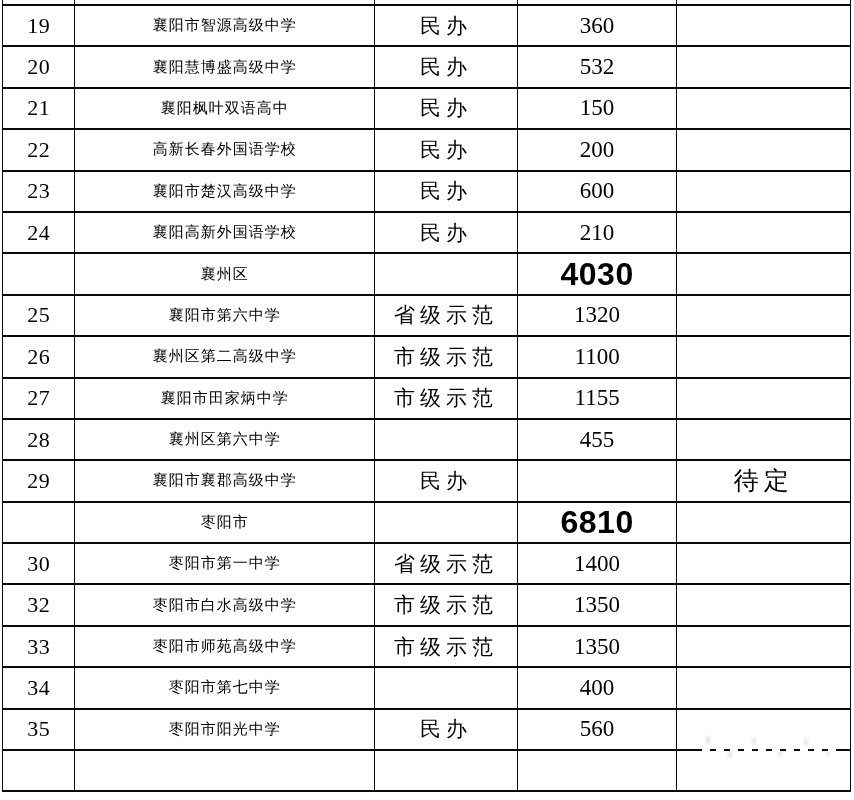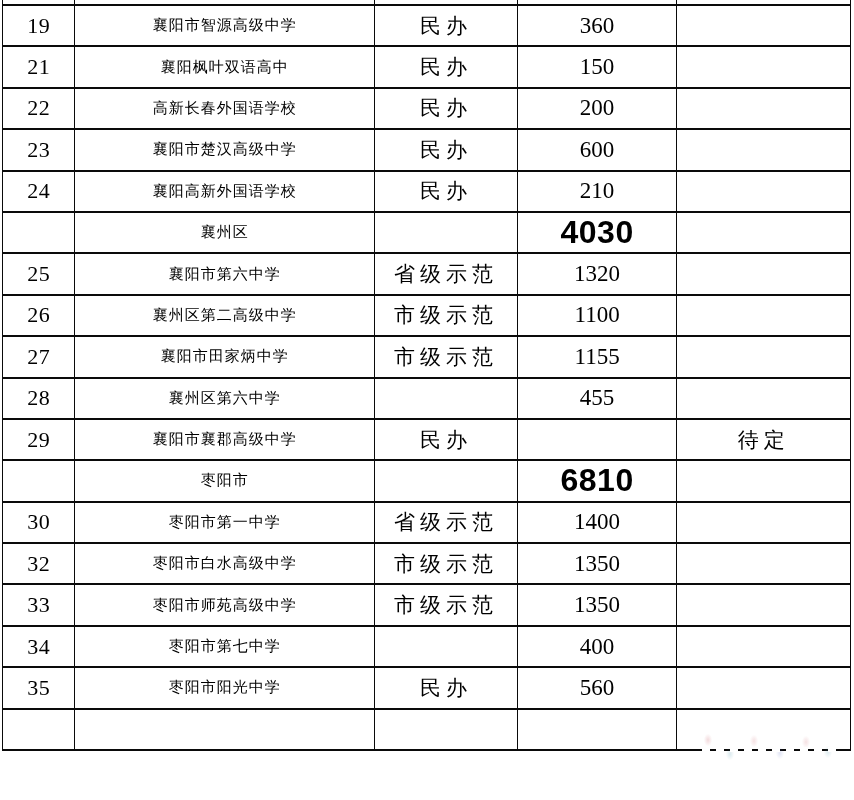--- a/index.html
+++ b/index.html
@@ -26,21 +26,21 @@
     padding:0;overflow:hidden;white-space:nowrap;
     background:#ffffff;
   }
   tr{height:41.4px;}
   tr.partial-top{height:41.4px;}
   tr.partial-bottom{height:41.4px;}
   .c-seq{font-size:22px;letter-spacing:0.5px;}
   .c-school{font-size:15px;letter-spacing:1px;}
   .c-type{font-size:21px;letter-spacing:5px;}
   .c-quota{font-size:23px;}
-  .c-remark{font-size:21px;letter-spacing:5px;}
+  .c-remark{font-size:25px;letter-spacing:5px;}
   td.total{
     font-family:"Liberation Sans","DejaVu Sans",sans-serif;
     font-weight:700;font-size:32px;letter-spacing:0.5px;
   }
   
   .watermark{
     position:absolute;left:696px;top:732px;width:152px;height:32px;
     pointer-events:none;
     background:
       radial-gradient(6px 9px at 12px 8px,  rgba(200,90,100,.22), transparent 70%),
@@ -77,20 +77,27 @@
           <td></td>
         </tr>
         <tr>
             <td class="c-seq">19</td>
             <td class="c-school">襄阳市智源高级中学</td>
             <td class="c-type">民办</td>
             <td class="c-quota">360</td>
             <td class="c-remark"></td>
           </tr>
           <tr>
+            <td class="c-seq">20</td>
+            <td class="c-school">襄阳慧博盛高级中学</td>
+            <td class="c-type">民办</td>
+            <td class="c-quota">532</td>
+            <td class="c-remark"></td>
+          </tr>
+          <tr>
             <td class="c-seq">21</td>
             <td class="c-school">襄阳枫叶双语高中</td>
             <td class="c-type">民办</td>
             <td class="c-quota">150</td>
             <td class="c-remark"></td>
           </tr>
           <tr>
             <td class="c-seq">22</td>
             <td class="c-school">高新长春外国语学校</td>
             <td class="c-type">民办</td>

